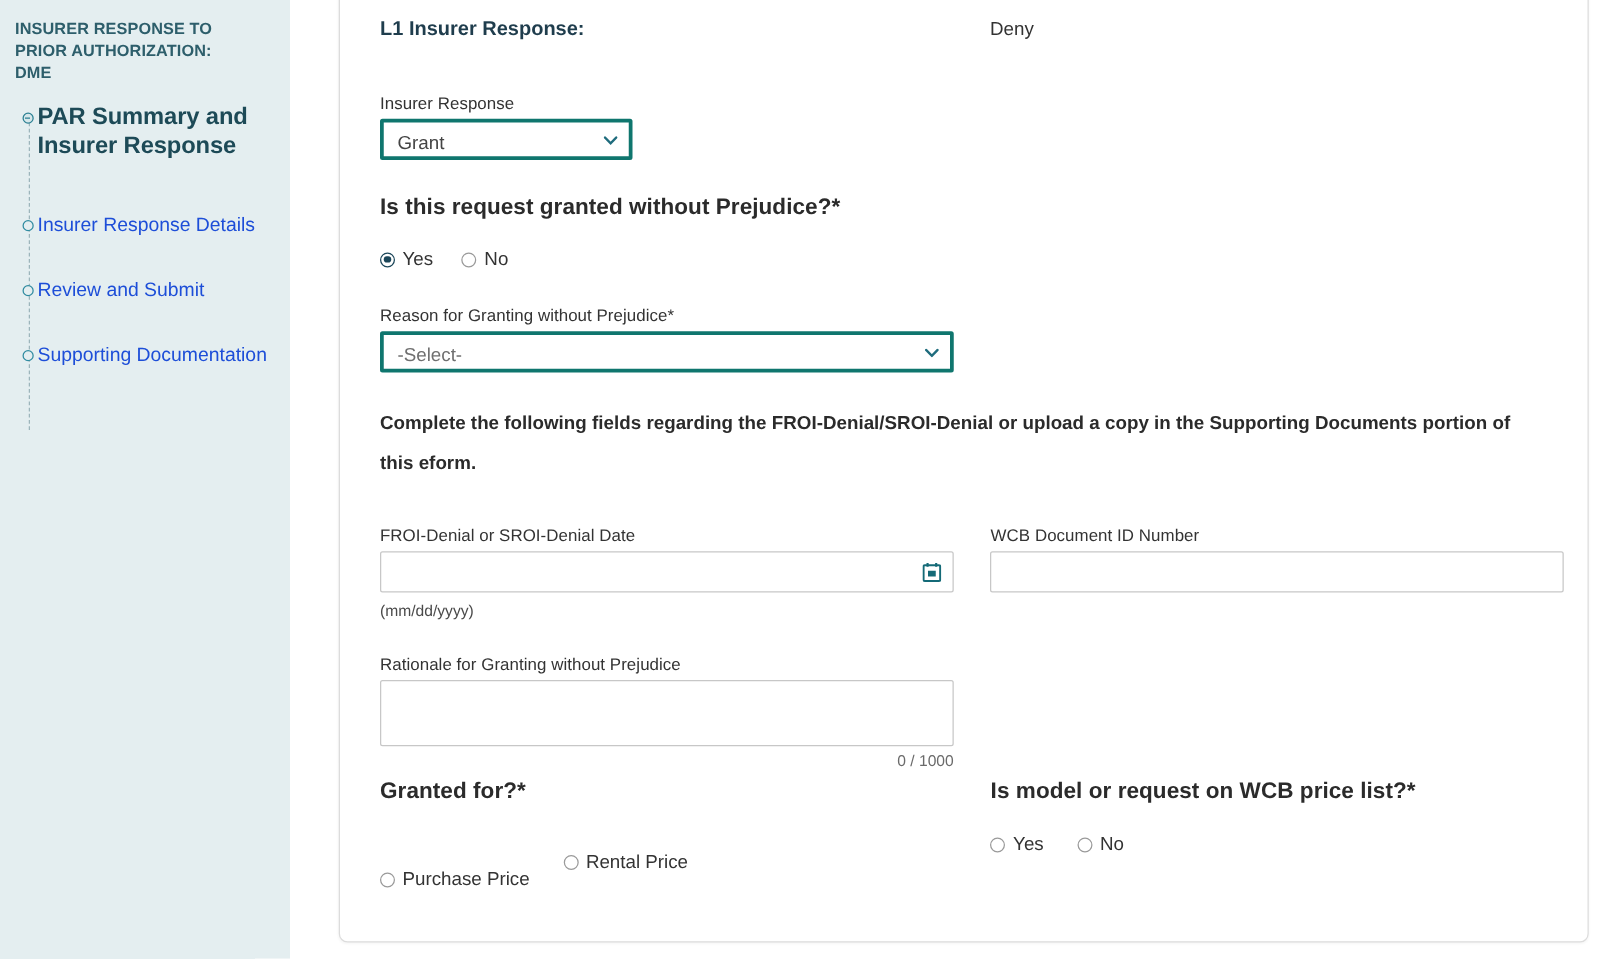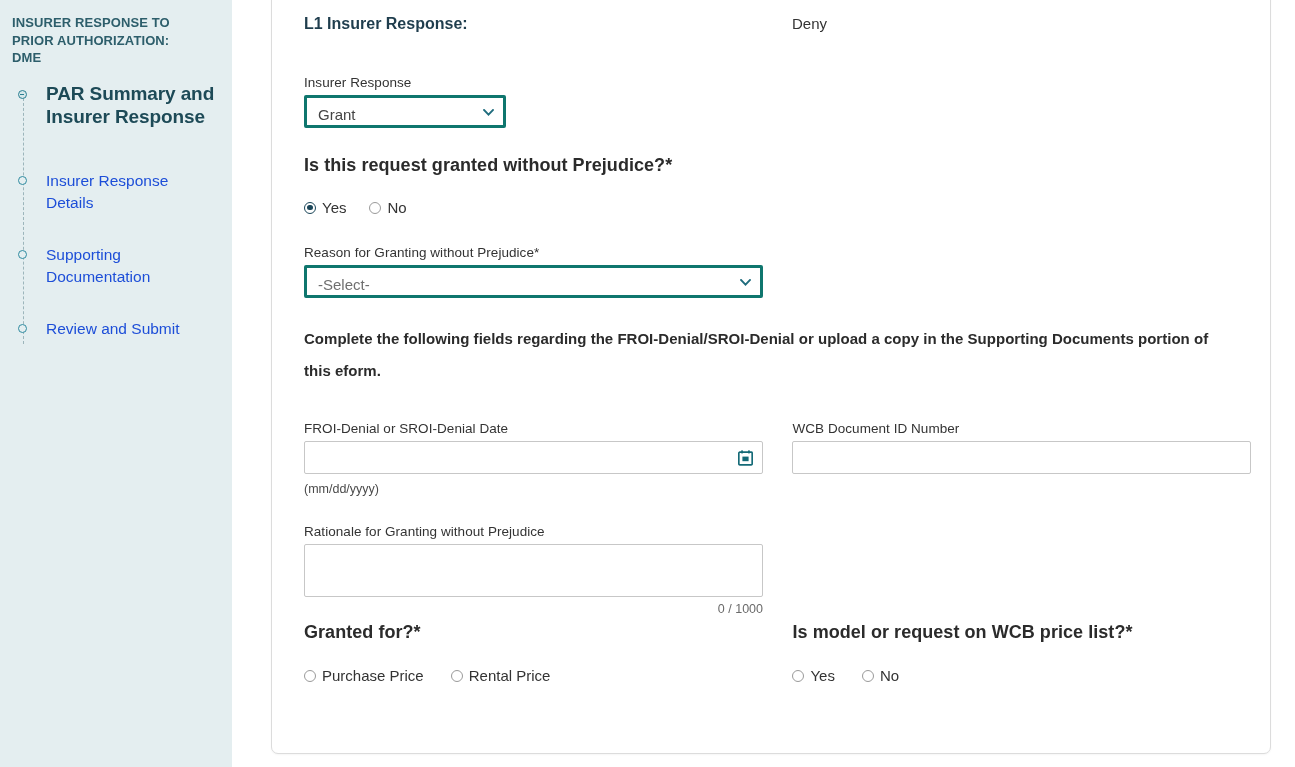--- a/index.html
+++ b/index.html
@@ -32,21 +32,21 @@
   .nav-dash {
     position: absolute;
     left: 13px;
     width: 0;
     border-left: 1px dashed #9cb5bb;
   }
   .nav-item {
     position: relative;
     display: flex;
     align-items: flex-start;
-    gap: 19px;
+    gap: 3px;
     margin-bottom: 0;
     padding-left: 8px;
   }
   .ring {
     flex: 0 0 auto;
     width: 9px; height: 9px;
     border-radius: 50%;
     border: 1.4px solid #2f8ba0;
     background: #e4eef0;
     margin-top: 6px;
@@ -239,28 +239,28 @@
       <div class="nav-item current np1">
         <span class="ring active"></span>
         <span class="nav-label">PAR Summary and Insurer Response</span>
       </div>
 
       <div class="nav-item np2">
         <span class="ring"></span>
         <span class="nav-label">Insurer Response Details</span>
       </div>
 
+      <div class="nav-item np4">
+        <span class="ring"></span>
+        <span class="nav-label">Review and Submit</span>
+      </div>
+
       <div class="nav-item np3">
         <span class="ring"></span>
         <span class="nav-label">Supporting Documentation</span>
-      </div>
-
-      <div class="nav-item np4">
-        <span class="ring"></span>
-        <span class="nav-label">Review and Submit</span>
       </div>
     </div>
   </div>
 
   <div class="panel">
     <div class="panel-inner">
 
       <div class="row-head">
         <span class="head-label">L1 Insurer Response:</span>
         <span class="head-value">Deny</span>
@@ -329,21 +329,21 @@
       <div style="margin-top:28px;">
         <div class="field-label">Rationale for Granting without Prejudice</div>
         <textarea class="ta" style=""></textarea>
         <div class="counter">0 / 1000</div>
       </div>
 
       <div class="cols" style="margin-top:6px;">
         <div class="col-l">
           <div class="q-label">Granted for?*</div>
           <div class="radio-row" style="margin-top:24px;">
-            <label class="radio-opt" style="margin-right:27px;">
+            <label class="radio-opt" style="margin-right:27px;margin-top:28px;">
               <span class="radio"></span>
               <span class="radio-text">Purchase Price</span>
             </label>
             <label class="radio-opt">
               <span class="radio"></span>
               <span class="radio-text">Rental Price</span>
             </label>
           </div>
         </div>
         <div class="col-r">

